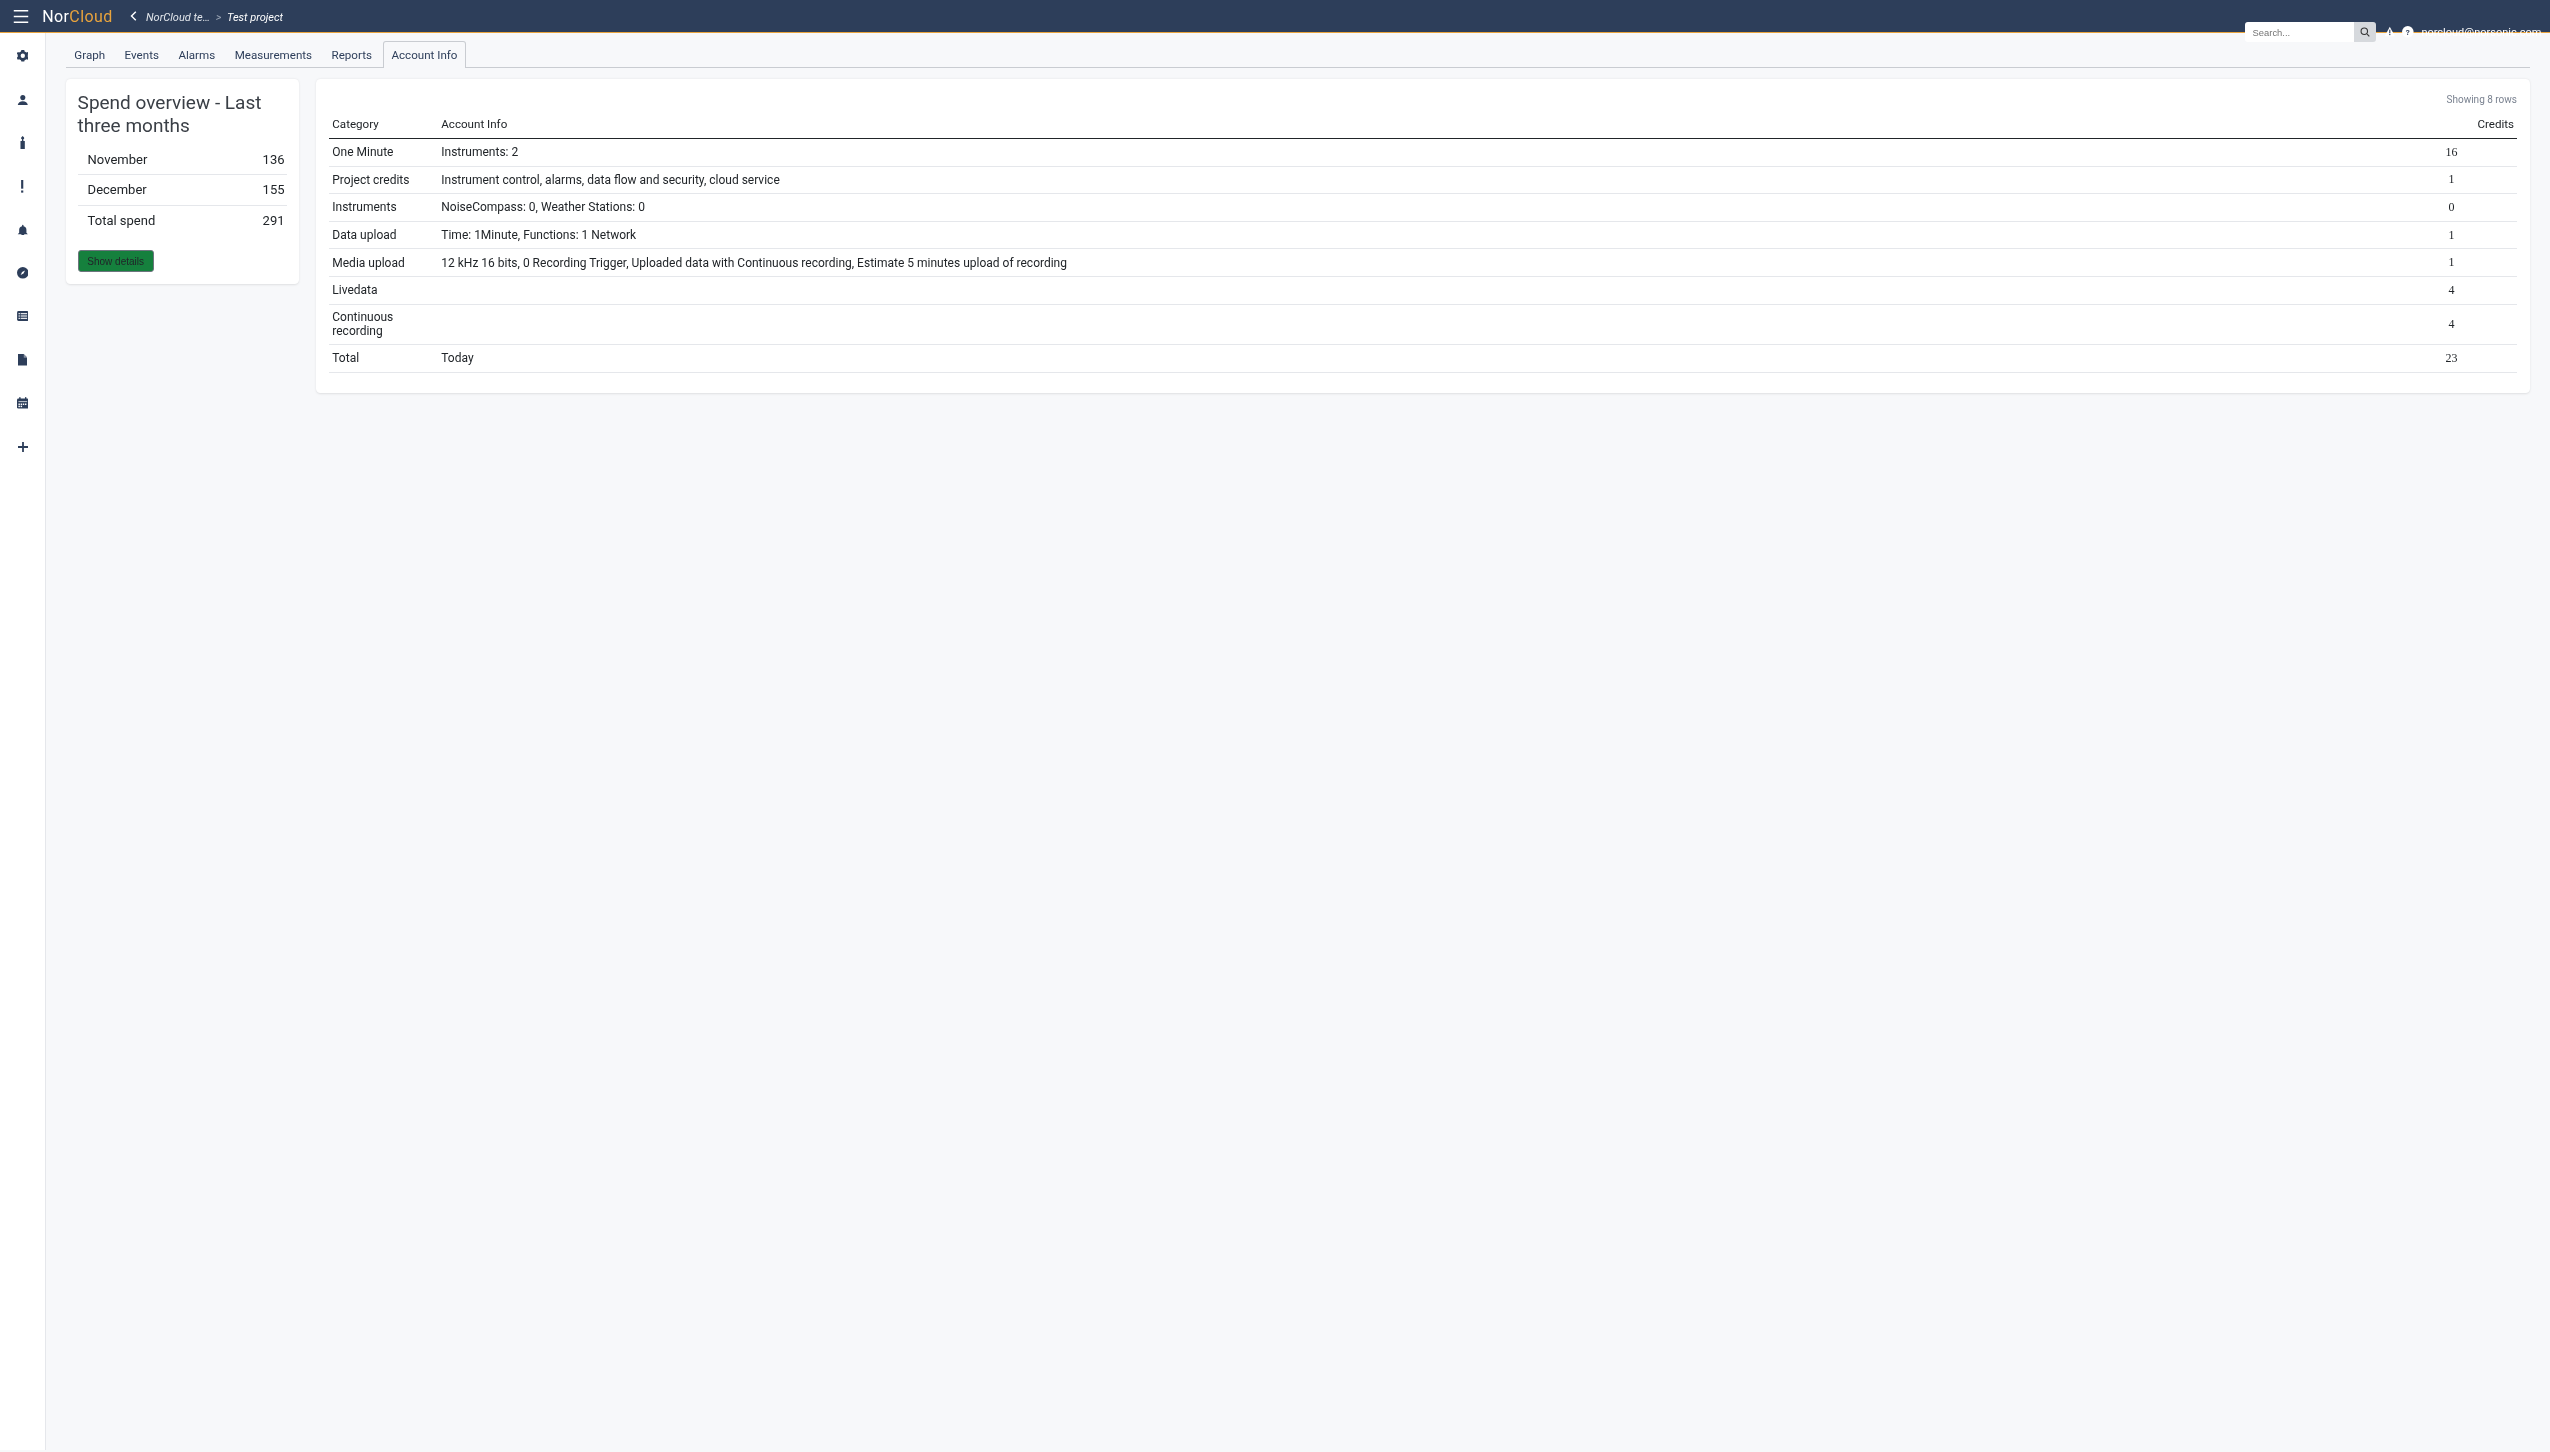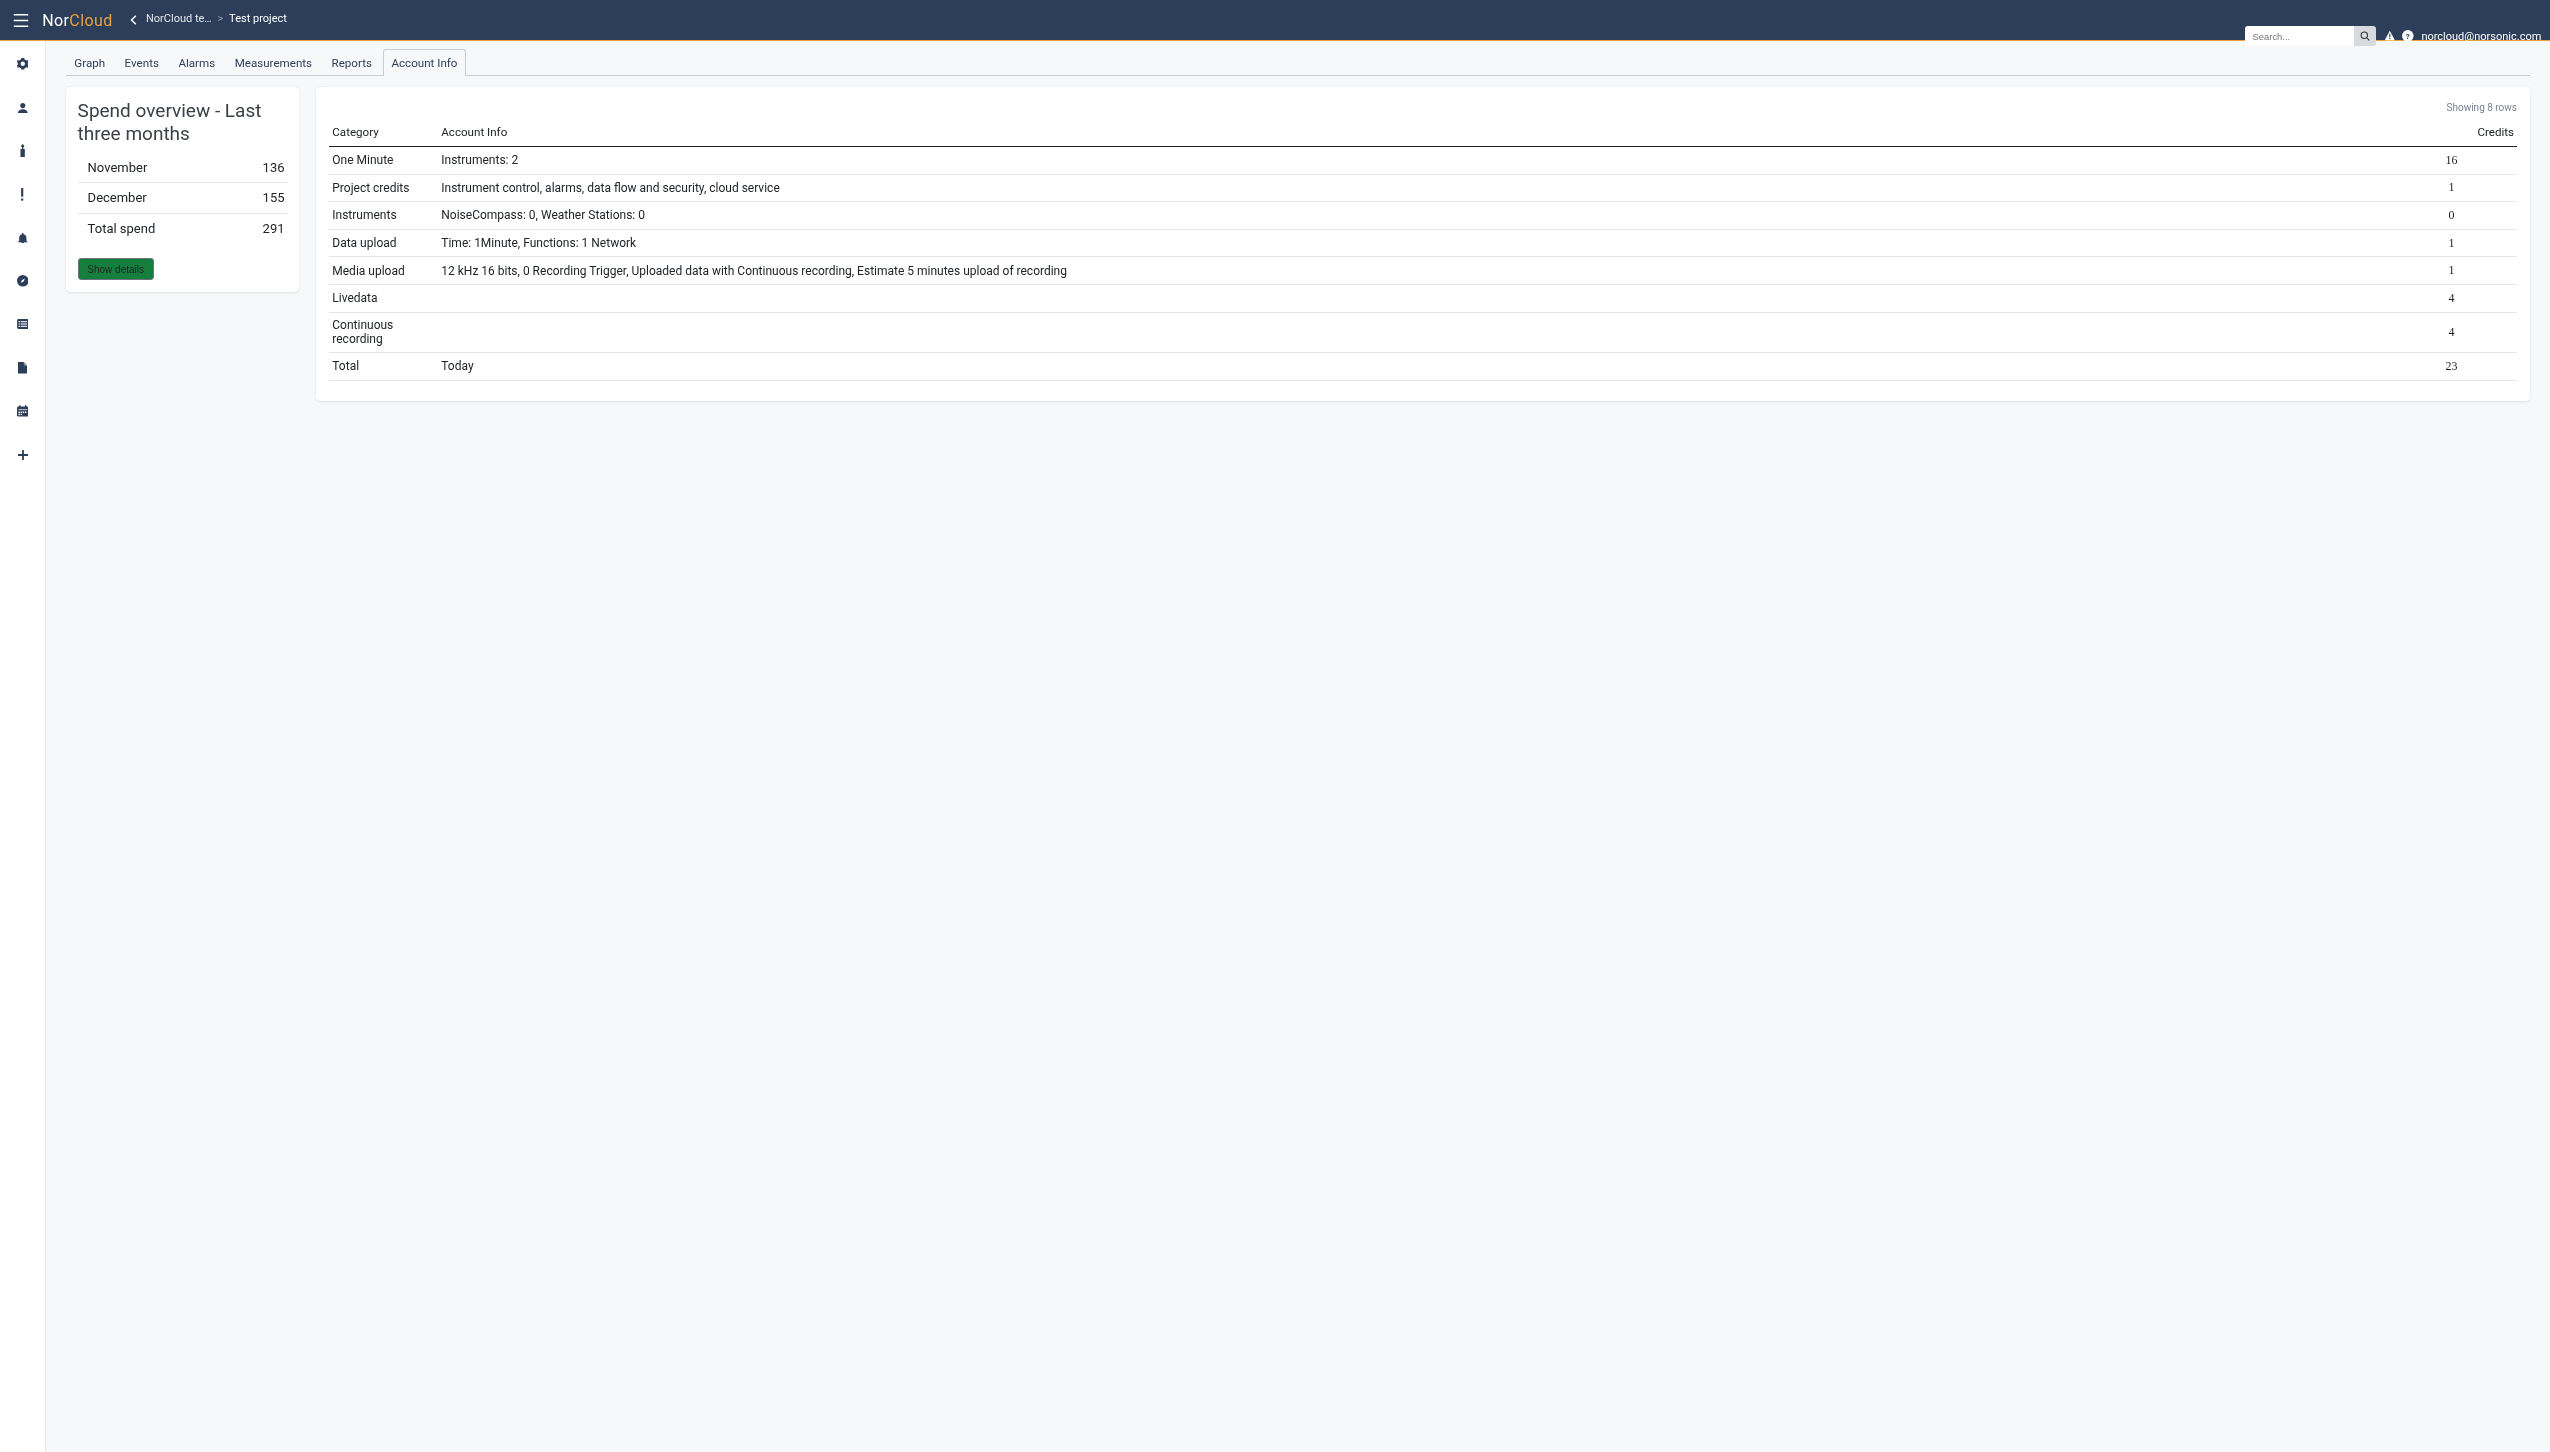--- a/index.html
+++ b/index.html
@@ -1,24 +1,24 @@
 <!DOCTYPE html>
 <html style="font-size:11.6px"><head>
 <meta charset="utf-8">
 <style>
 * { box-sizing: border-box; margin: 0; padding: 0; }
 body { font-family: -apple-system, BlinkMacSystemFont, 'Segoe UI', Roboto, sans-serif; background: #f7f8fa; color: #212529; font-size: 10px; }
 
 
-.header { background: #2d3e5a; height: 41px; display: flex; align-items: center; padding: 0 8.7px; color: #fff; border-bottom: 1.5px solid #e8a33d; }
+.header { background: #2d3e5a; height: 33px; display: flex; align-items: center; padding: 0 8.7px; color: #fff; border-bottom: 1.5px solid #e8a33d; }
 .menu-btn { background: none; border: none; color: #fff; cursor: pointer; padding: 4.4px; margin-right: 8.7px; }
 .logo { font-size: 16px; font-weight: 400; letter-spacing: 0.4px; }
 .logo-nor { color: #fff; }
 .logo-cloud { color: #e8a33d; }
-.breadcrumb-area { display: flex; align-items: flex-start; margin-left: 14.5px; gap: 5.8px; font-size: 11px; }
+.breadcrumb-area { display: flex; align-items: flex-end; margin-left: 14.5px; gap: 5.8px; font-size: 11px; font-style: italic; }
 .chevron-left { border: none; background: none; color: #fff; cursor: pointer; padding: 2.9px; }
 .breadcrumb-text { color: #e2e6eb; max-width: 73px; white-space: nowrap; overflow: hidden; text-overflow: ellipsis; }
 .breadcrumb-sep { color: #9aa5b5; }
 .breadcrumb-current { color: #fff; }
 .header-right { margin-left: auto; display: flex; align-items: center; gap: 7.3px; margin-top: 32px; }
 .search-wrap { display: flex; }
 .search-input { width: 109px; height: 20px; border: none; border-radius: 2.9px 0 0 2.9px; padding: 0 7.3px; font-size: 9.4px; outline: none; }
 .search-btn { height: 20px; width: 22px; border: none; background: #d6d9dd; border-radius: 0 2.9px 2.9px 0; cursor: pointer; display: flex; align-items: center; justify-content: center; }
 .header-icon { color: #fff; cursor: pointer; }
 .user-email { color: #fff; font-size: 11px; }

